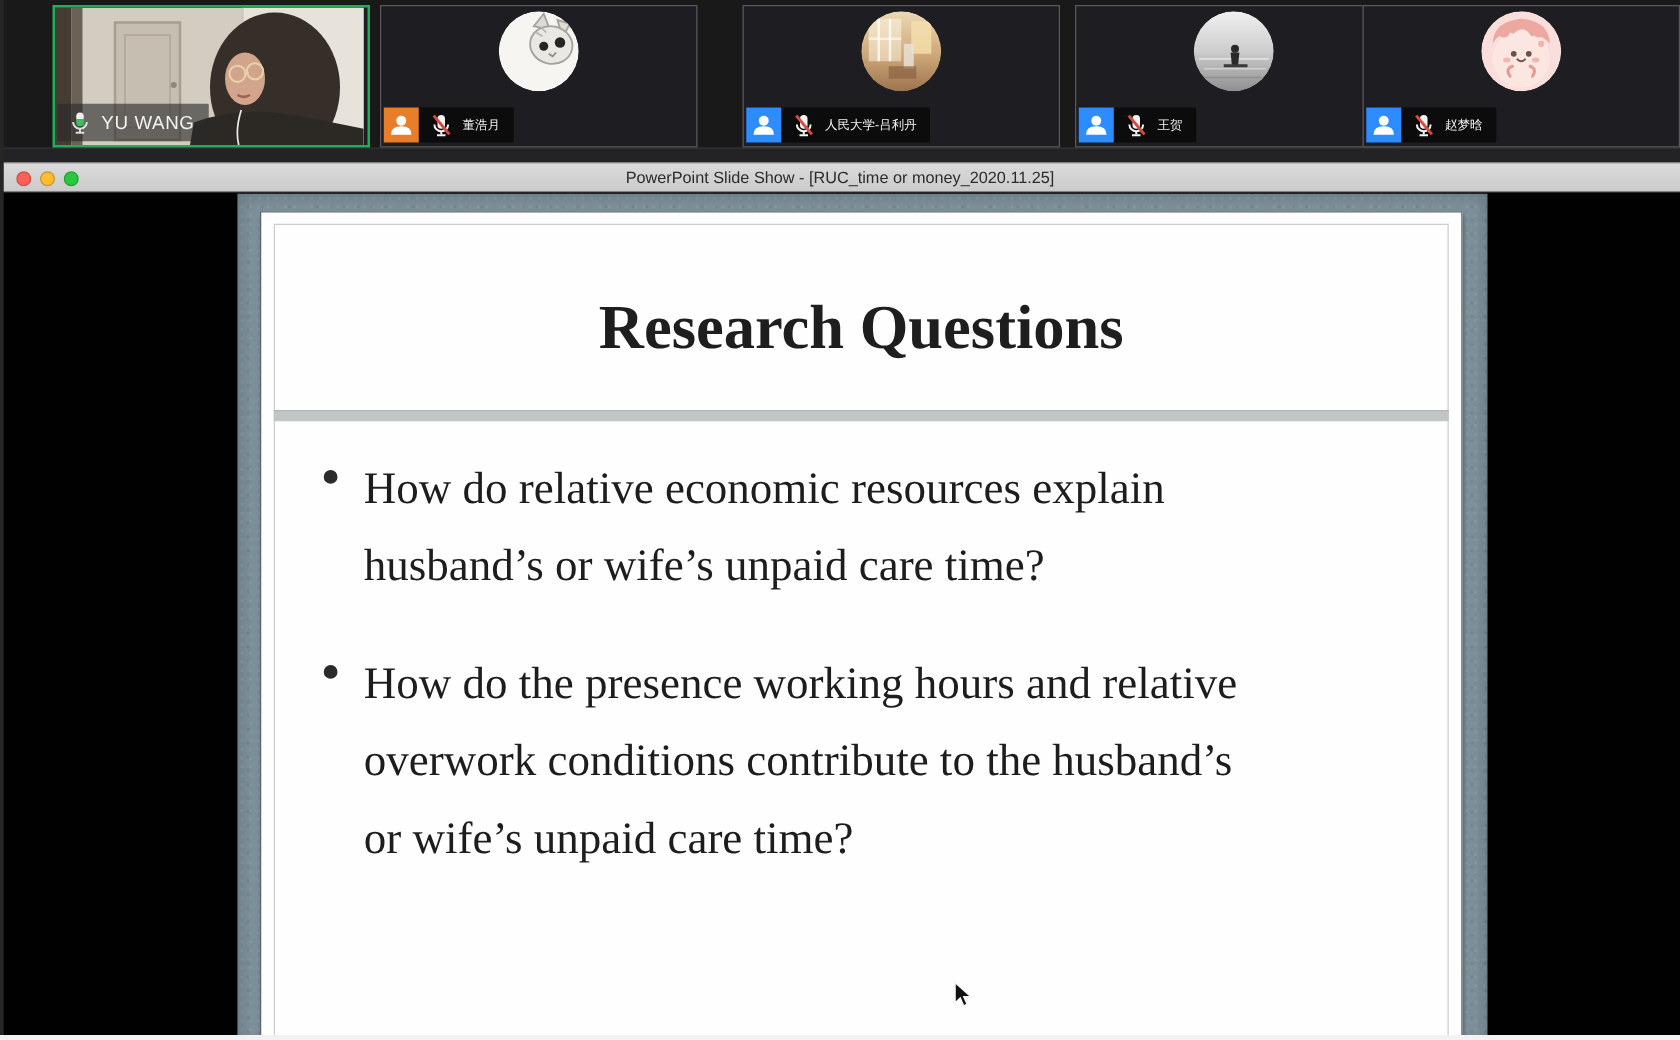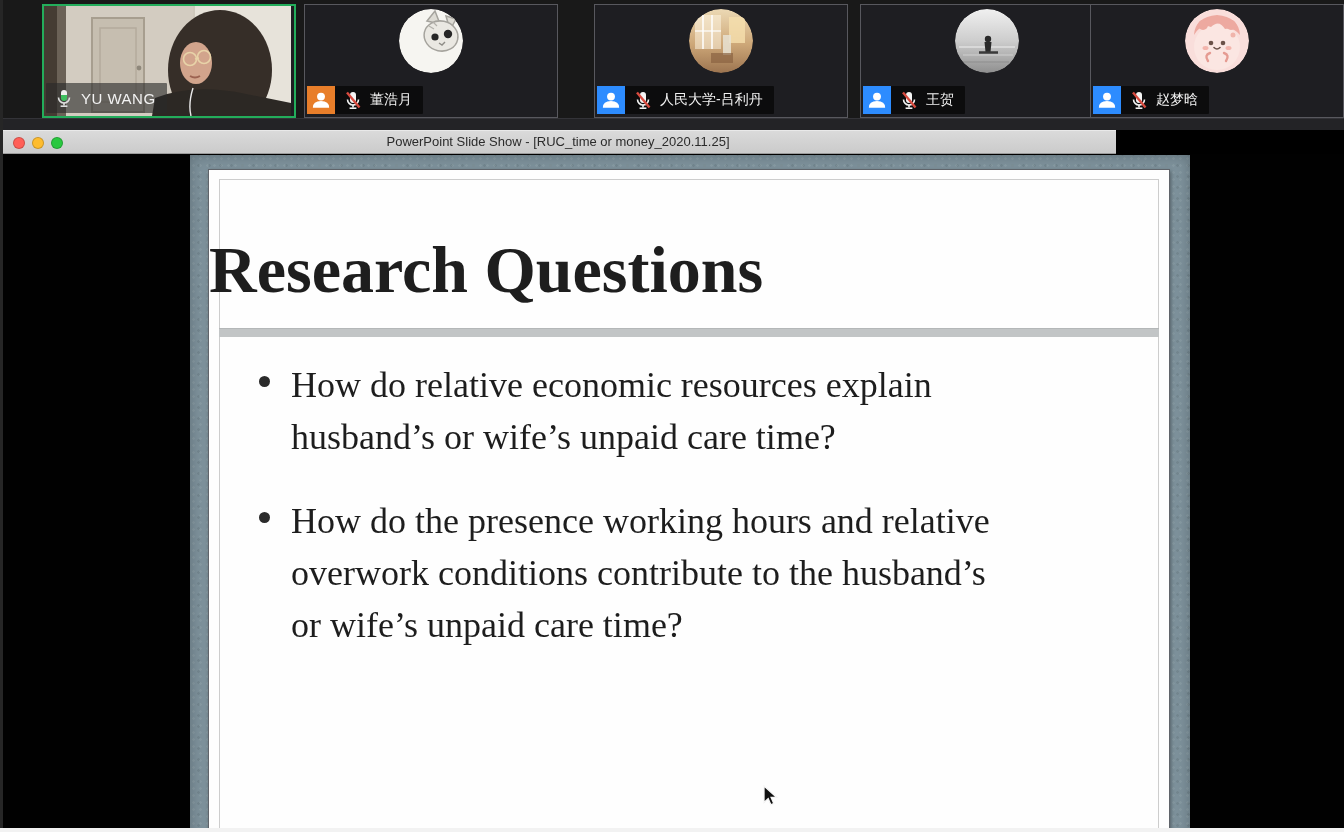--- a/index.html
+++ b/index.html
@@ -17,27 +17,27 @@
   .avatar { position:absolute; left:50%; top:4px; transform:translateX(-50%);
             width:64px; height:64px; border-radius:50%; overflow:hidden; }
   .namebar { position:absolute; left:2px; bottom:3px; height:28px;
              display:inline-flex; align-items:center; background:rgba(8,8,8,0.82);
              padding-right:11px; border-radius:1px; }
   .namebar .badge { width:28px; height:28px; flex:none; display:flex;
                     align-items:center; justify-content:center; margin-right:8px; }
   .badge.orange { background:#e87e2a; }
   .badge.blue   { background:#2d8cff; }
   .namebar .micwrap { width:20px; height:20px; flex:none; margin-right:7px; }
-  .namebar .pname { color:#f2f2f2; font-size:14px; white-space:nowrap; }
+  .namebar .pname { color:#f2f2f2; font-size:10px; white-space:nowrap; }
   .namebar.selfbar { background:rgba(42,42,42,0.62); padding-left:8px; height:30px; }
   .namebar.selfbar .pname { font-size:15px; letter-spacing:0.5px; }
   .videowrap { position:absolute; inset:0; }
 
   
-  .titlebar { position:absolute; left:0; top:130px; width:1116px; height:24px;
+  .titlebar { position:absolute; left:0; top:130px; width:1344px; height:24px;
               background:linear-gradient(#dadada,#cbcbcb);
               border-top:1px solid #e9e9e9; border-bottom:1px solid #9b9b9b; }
   .tb-title { position:absolute; left:0; top:0; width:100%; height:100%;
               text-align:center; line-height:22px; font-size:13px; color:#2b2b2b; }
   .lights { position:absolute; left:13px; top:6px; display:flex; gap:7px; }
   .light { width:12px; height:12px; border-radius:50%; border:0.5px solid rgba(0,0,0,0.2); }
   .light.red { background:#ff5f57; } .light.yellow { background:#febc2e; } .light.green { background:#29c83f; }
 
   
   .present { position:absolute; left:0; top:154px; width:1344px; height:678px; background:#010101; overflow:hidden; }
@@ -49,27 +49,27 @@
               background-size:7px 7px, 11px 11px;
               background-position:0 0, 3px 5px;
               box-shadow:inset 0 0 14px rgba(0,0,0,0.25); }
   .page { position:absolute; left:18px; top:14px; width:962px; height:740px;
           background:#fefefe; border:1px solid #60646a;
           box-shadow:1px 2px 4px rgba(0,0,0,0.35); }
   .page-frame { position:absolute; left:10px; right:10px; top:9px; bottom:8px;
                 border:1px solid #cdcdcd; pointer-events:none; }
   .divider { position:absolute; left:10px; right:10px; top:158px; height:9px;
              background:#c2c5c6; border-top:1px solid #b4b7b8; }
-  .slide-title { position:absolute; left:0; top:62px; width:100%; text-align:left;
+  .slide-title { position:absolute; left:0; top:62px; width:100%; text-align:center;
                  font-family:"Liberation Serif","DejaVu Serif",serif;
-                 font-weight:bold; font-size:66px; color:#1e1e1e; }
+                 font-weight:bold; font-size:50px; color:#1e1e1e; }
   .bullets { position:absolute; left:48px; top:189px; width:830px; list-style:none; }
   .bullets li { position:relative; padding-left:34px; margin-bottom:32px;
                 font-family:"Liberation Serif","DejaVu Serif",serif;
-                font-size:36px; line-height:52px; color:#1d1d1d; white-space:pre-line; }
+                font-size:36px; line-height:62px; color:#1d1d1d; white-space:pre-line; }
   .bullets li::before { content:""; position:absolute; left:2px; top:17px;
                         width:11px; height:11px; border-radius:50%; background:#2b2b2b; }
 
   .cursor { position:absolute; left:763px; top:785px; z-index:60; }
   .bottom-edge { position:absolute; left:0; top:828px; width:1344px; height:4px;
                  background:#f2f2f2; z-index:55; }
   .left-sliver { position:absolute; left:0; top:0; width:3px; height:832px; background:#262626; }
 </style>
 </head>
 <body>

